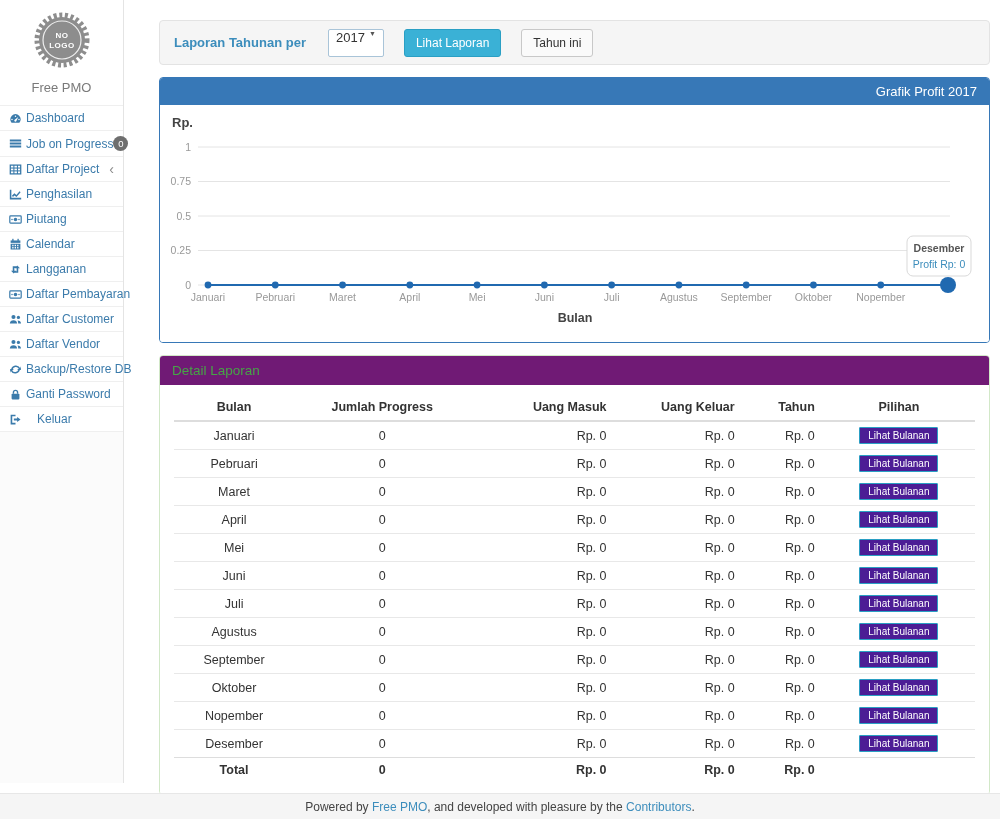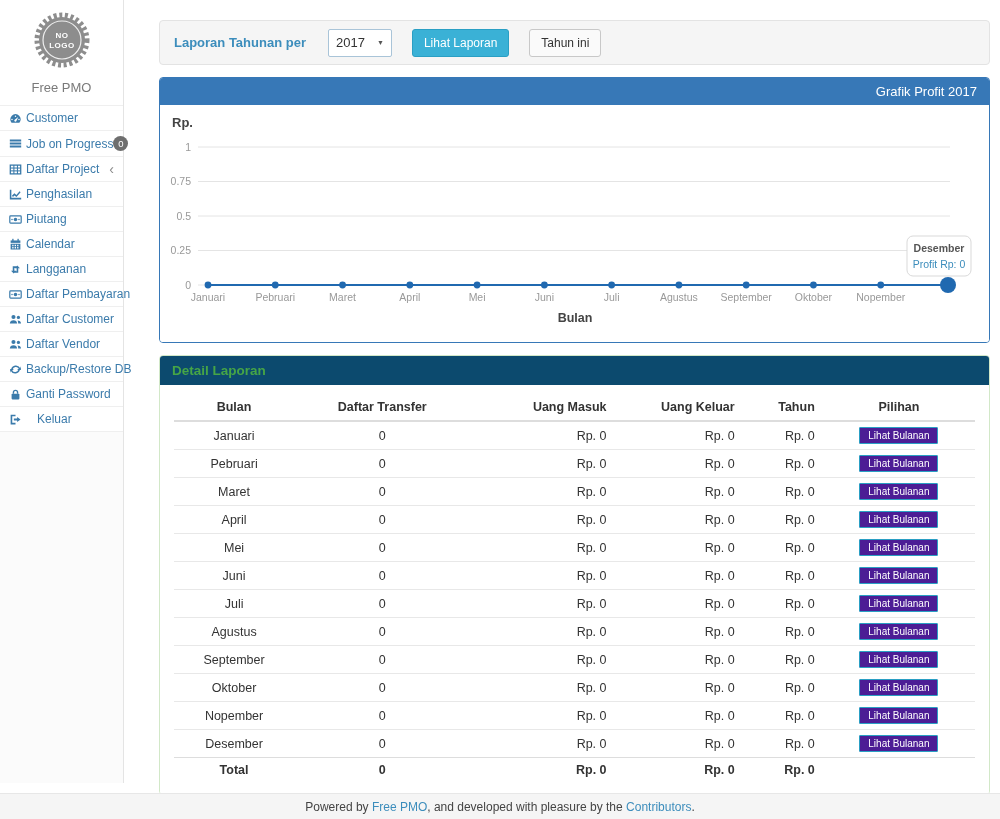--- a/index.html
+++ b/index.html
@@ -22,33 +22,33 @@
 
   
   .main { position:absolute; left:149px; top:0; right:0; bottom:36px; background:#fff; padding:10px 10px 0; }
   .breadcrumb { background:#f5f5f5; border-radius:4px; padding:7px 16px; font-size:12.5px; color:#777; display:flex; align-items:center; gap:8px; height:28px; }
   .bc-link { color:#3c8dbc; text-decoration:none; cursor:pointer; }
   .bc-sep { color:#ccc; }
   .bc-cur { color:#777; }
 
   .well { margin-top:10px; background:#f5f5f5; border:1px solid #e3e3e3; border-radius:4px; padding:8px 14px; display:flex; align-items:center; gap:20px; height:45px; }
   .well-label { color:#3c8dbc; font-weight:bold; font-size:13px; margin-right:2px; }
-  .select { background:#fff; border:1px solid #a9c4d8; border-radius:2px; height:28px; width:64px; display:flex; align-items:center; justify-content:space-between; padding:0 7px; font-size:13px; color:#333; cursor:pointer; }
+  .select { background:#fff; border:1px solid #a9c4d8; border-radius:2px; height:28px; width:56px; display:flex; justify-content:space-between; padding:0 7px; font-size:13px; color:#333; cursor:pointer; }
   .caret { font-size:7px; color:#555; }
   .btn { border-radius:3px; font-size:12px; padding:5px 11px; cursor:pointer; font-family:inherit; height:28px; }
   .btn-info { background:#3ab1d6; border:1px solid #2a9fc4; color:#fff; }
   .btn-default { background:#fafafa; border:1px solid #c8c8c8; color:#333; }
 
   .panel { margin-top:12px; border-radius:4px; }
   .panel-primary { border:1px solid #3778b7; }
   .panel-heading-primary { background:#3778b7; color:#fff; font-size:13px; padding:6px 12px; border-radius:3px 3px 0 0;text-align:right; }
   .chart-body { background:#fff; border-radius:0 0 3px 3px; }
 
   .panel-success { border:1px solid #d2e8c8; }
-  .panel-heading-success { background:#0c4a6e; color:#46a546; font-size:13.5px; padding:7px 12px; border-radius:3px 3px 0 0;font-weight:bold; }
+  .panel-heading-success { background:#701a75; color:#46a546; font-size:13.5px; padding:7px 12px; border-radius:3px 3px 0 0; }
   .table-body { background:#fff; padding:9px 14px 12px; border-radius:0 0 3px 3px; }
 
   table { width:100%; border-collapse:collapse; font-size:12.5px; color:#333; table-layout:fixed; }
   th { font-weight:bold; padding:6px 8px; border-bottom:2px solid #ddd; }
   td { padding:5px 8px; border-top:1px solid #e8e8e8; }
   .al-c { text-align:center; } .al-r { text-align:right; }
   .total-row td { font-weight:bold; border-top:1px solid #ddd; }
   .btn-xs { background:#4c1d95; border:1px solid #2a9fc4; color:#fff; border-radius:1px; font-size:10px; padding:2px 8px; cursor:pointer; font-family:inherit; }
 
   .footer { position:absolute; left:0; bottom:0; width:100%; height:26px; background:#f5f5f5; border-top:1px solid #e7e7e7; display:flex; align-items:center; justify-content:center; font-size:12px; color:#444; }
@@ -73,21 +73,21 @@
       </svg>
       <div class="brand-name">Free PMO</div>
     </div>
     <nav class="menu" id="menu">
         <div class="menu-item">
           <span class="mi-icon">
             <svg viewBox="0 0 16 16">
               <path d="M8 2.6A6.4 6.4 0 0 0 1.6 9c0 1.6.6 3.1 1.6 4.2h9.6A6.38 6.38 0 0 0 14.4 9 6.4 6.4 0 0 0 8 2.6zm0 1.8a.9.9 0 1 1 0 1.8.9.9 0 0 1 0-1.8zM3.7 10a.9.9 0 1 1 0-1.8.9.9 0 0 1 0 1.8zm4.3 2a1.5 1.5 0 0 1-1-2.6l4.4-3.2-2.3 4.8A1.5 1.5 0 0 1 8 12zm4.3-2a.9.9 0 1 1 0-1.8.9.9 0 0 1 0 1.8z"></path>
             </svg>
           </span>
-          <span class="mi-label">Customer</span>
+          <span class="mi-label">Dashboard</span>
         </div>
         <div class="menu-item">
           <span class="mi-icon">
             <svg viewBox="0 0 16 16">
               <path d="M1 3h14v2.6H1zM1 6.7h14v2.6H1zM1 10.4h14V13H1z"></path>
             </svg>
           </span>
           <span class="mi-label">Job on Progress</span>
           <span class="badge">0</span>
         </div>
@@ -273,21 +273,21 @@
             <col style="width:15%">
               <col style="width:22%">
               <col style="width:18%">
               <col style="width:16%">
               <col style="width:10%">
               <col style="width:19%">
           </colgroup>
           <thead>
               <tr id="thead-row">
                 <th class="al-c">Bulan</th>
-                <th class="al-c">Daftar Transfer</th>
+                <th class="al-c">Jumlah Progress</th>
                 <th class="al-r">Uang Masuk</th>
                 <th class="al-r">Uang Keluar</th>
                 <th class="al-r">Tahun</th>
                 <th class="al-c">Pilihan</th>
               </tr>
             </thead>
           <tbody id="tbody">
               <tr>
                 <td class="al-c">Januari</td>
                 <td class="al-c">0</td>

